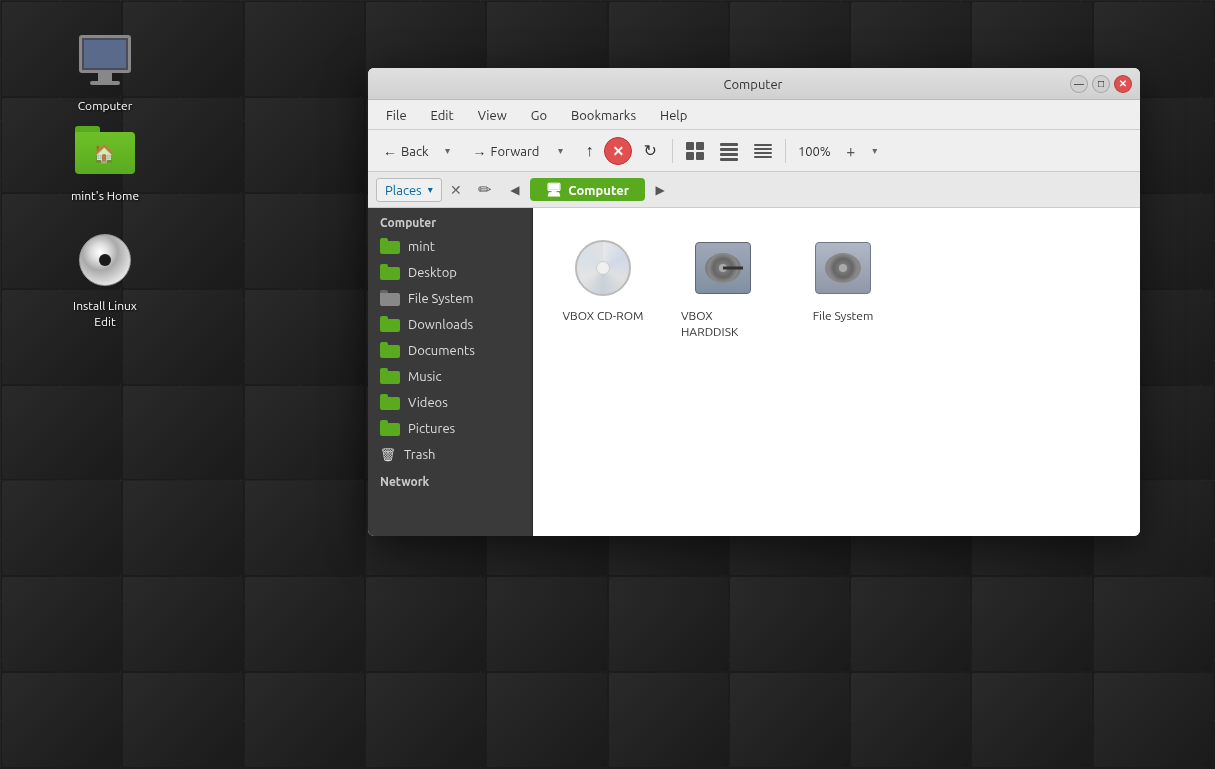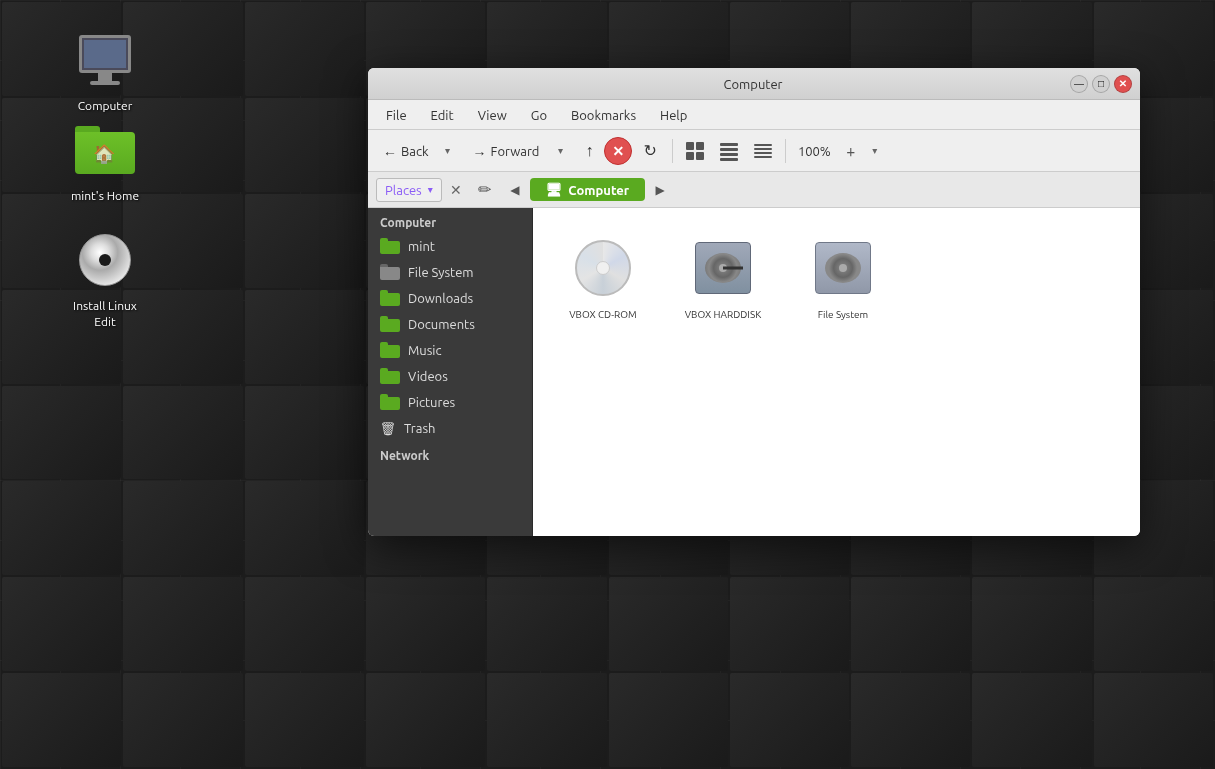--- a/index.html
+++ b/index.html
@@ -353,21 +353,21 @@
       display: flex;
       align-items: center;
       padding: 0 8px;
       border-bottom: 1px solid #ccc;
       flex-shrink: 0;
       gap: 4px;
     }
 
     .places-label {
       font-size: 13px;
-      color: #8b5cf6;
+      color: #0369a1;
       padding: 4px 8px;
       border: 1px solid #bbb;
       border-radius: 3px;
       background: #f0f0f0;
       cursor: pointer;
       display: flex;
       align-items: center;
       gap: 6px;
     }
 
@@ -559,23 +559,23 @@
 
     .file-icon {
       width: 64px;
       height: 64px;
       display: flex;
       align-items: center;
       justify-content: center;
     }
 
     .file-label {
-      font-size: 10px;
+      font-size: 12px;
       color: #333;
-      text-align: right;
+      text-align: left;
       line-height: 1.3;
     }
 
     
     .statusbar {
       height: 24px;
       background: #f0f0f0;
       border-top: 1px solid #ccc;
       display: flex;
       align-items: center;
@@ -967,20 +967,27 @@
         <div class="sidebar-section-label">Computer</div>
 
         <div class="sidebar-item">
           <div class="sidebar-folder-icon">
             <div class="sf-tab"></div>
             <div class="sf-body"></div>
           </div>
           <span>mint</span>
         </div>
 
+        <div class="sidebar-item">
+          <div class="sidebar-folder-icon">
+            <div class="sf-tab"></div>
+            <div class="sf-body"></div>
+          </div>
+          <span>Desktop</span>
+        </div>
 
         <div class="sidebar-item">
           <div class="filesystem-icon">
             <div class="fi-tab"></div>
             <div class="fi-body"></div>
           </div>
           <span>File System</span>
         </div>
 
         <div class="sidebar-item">

